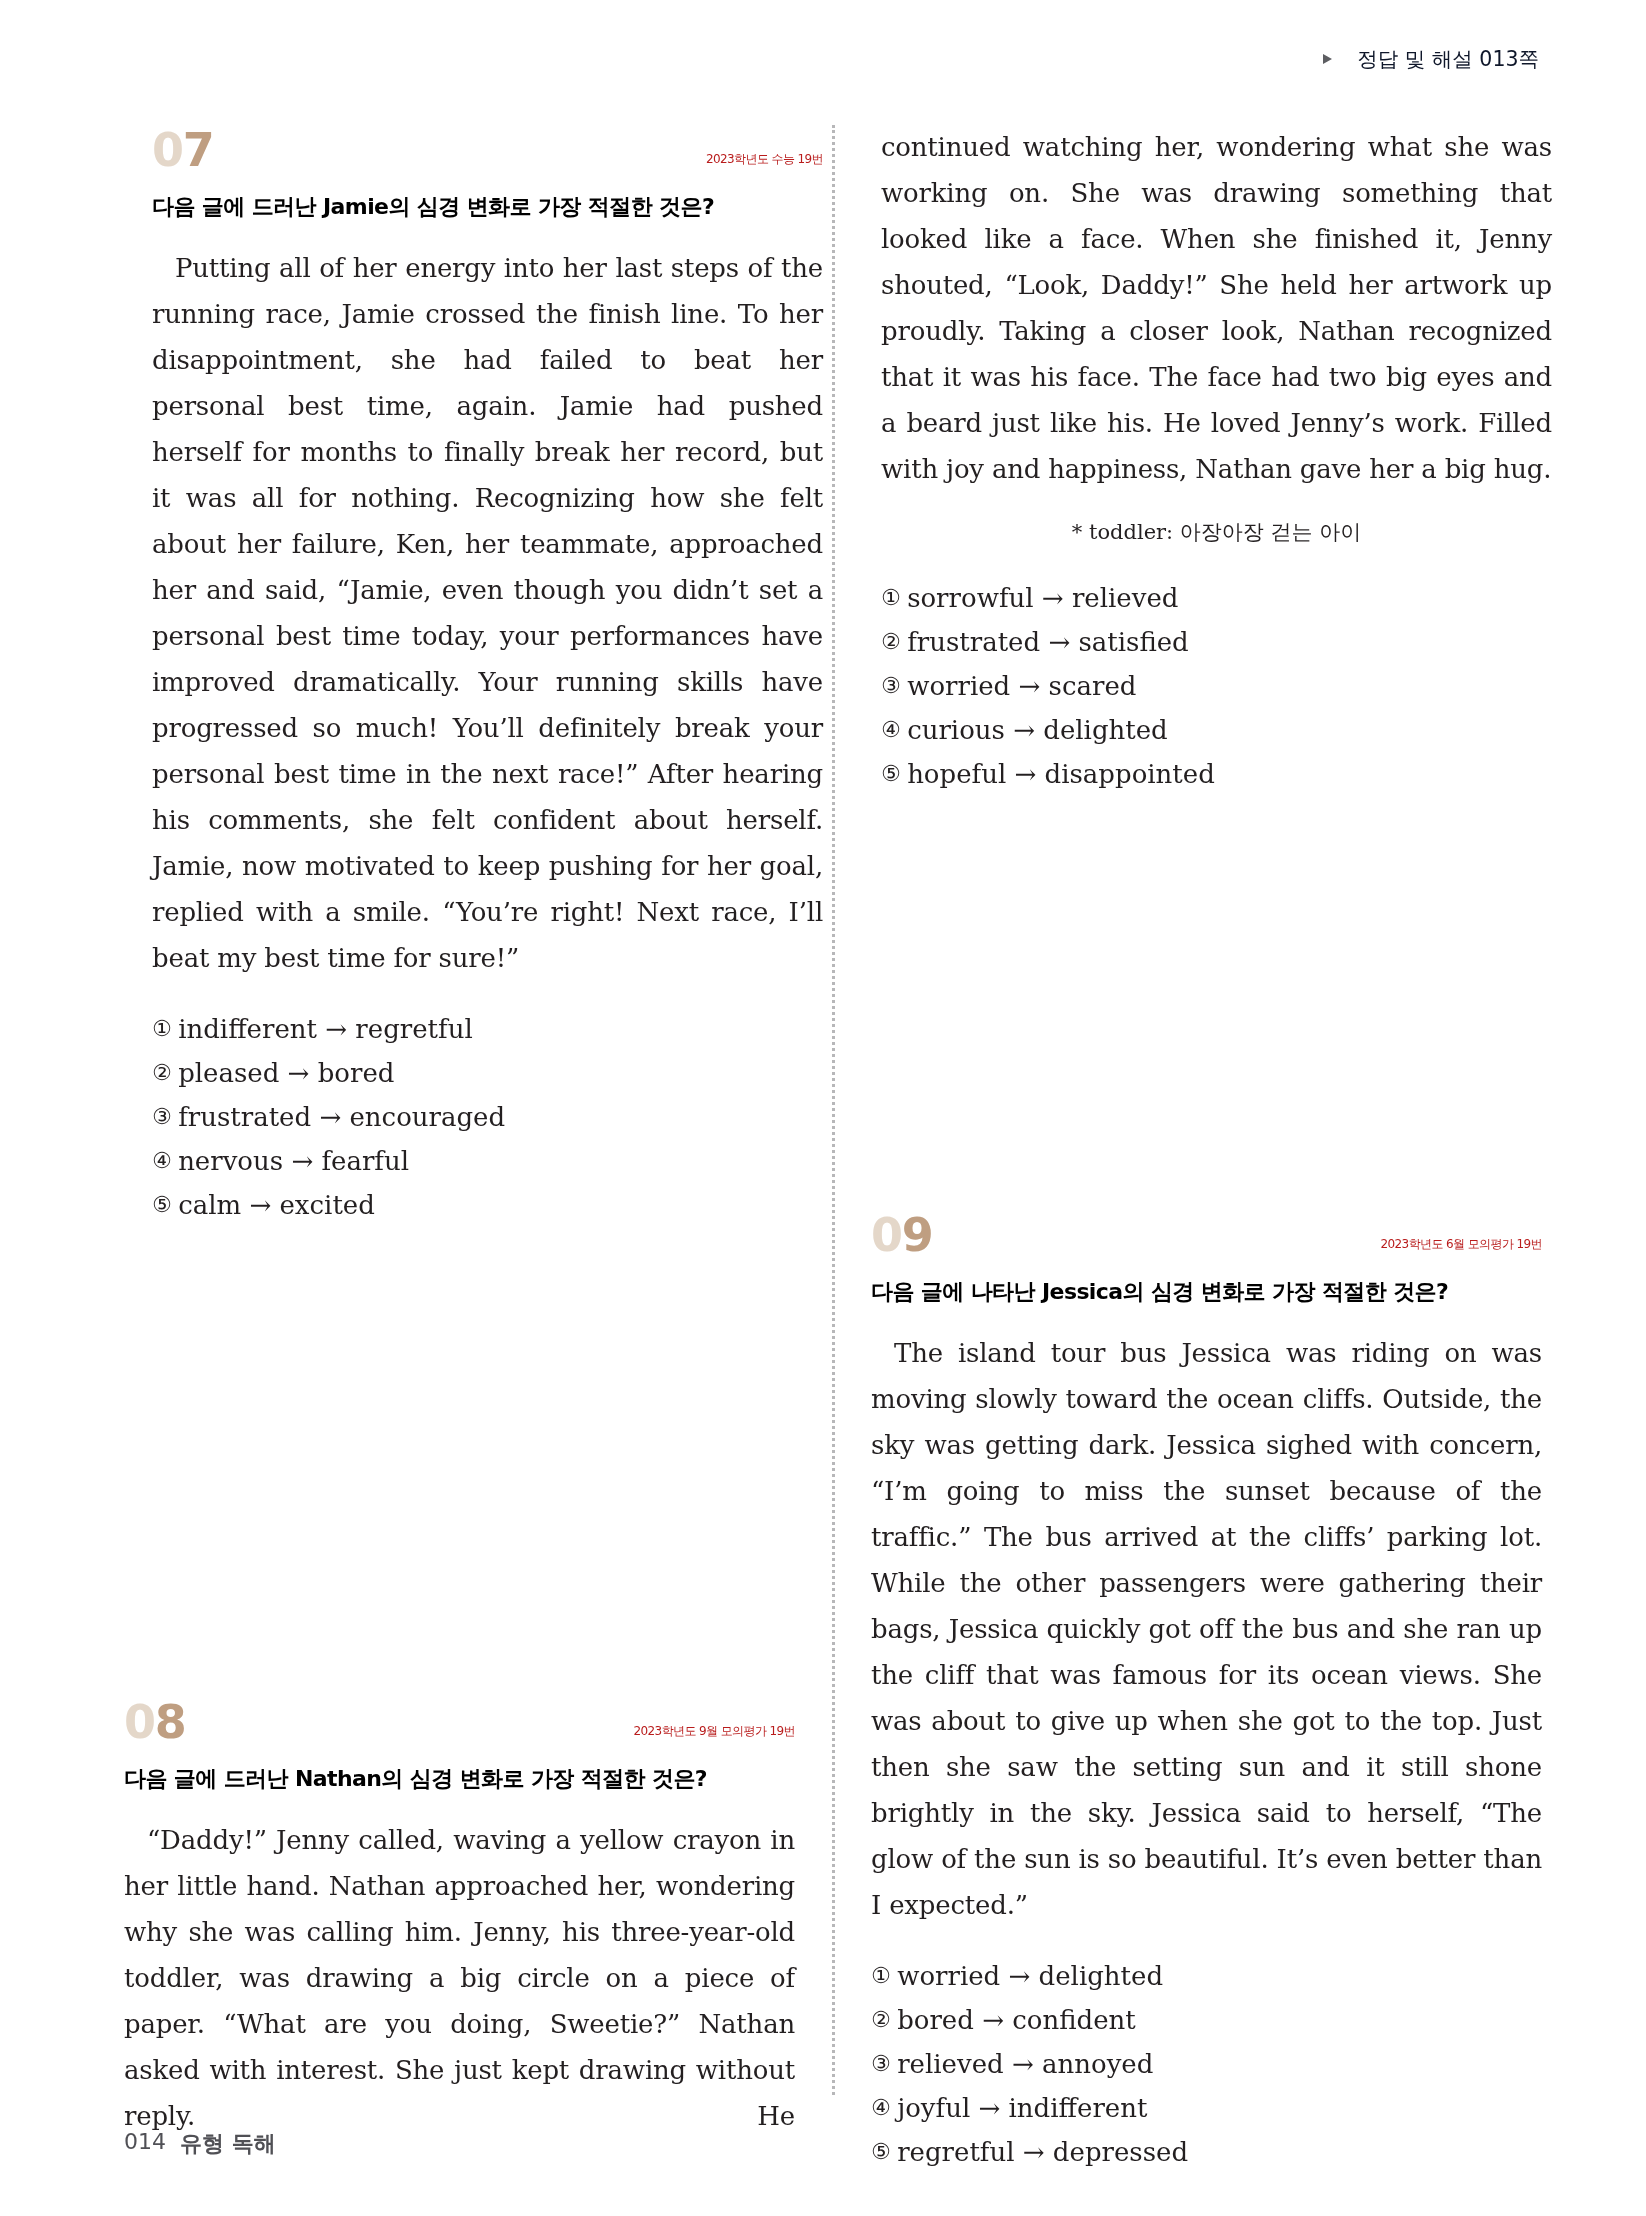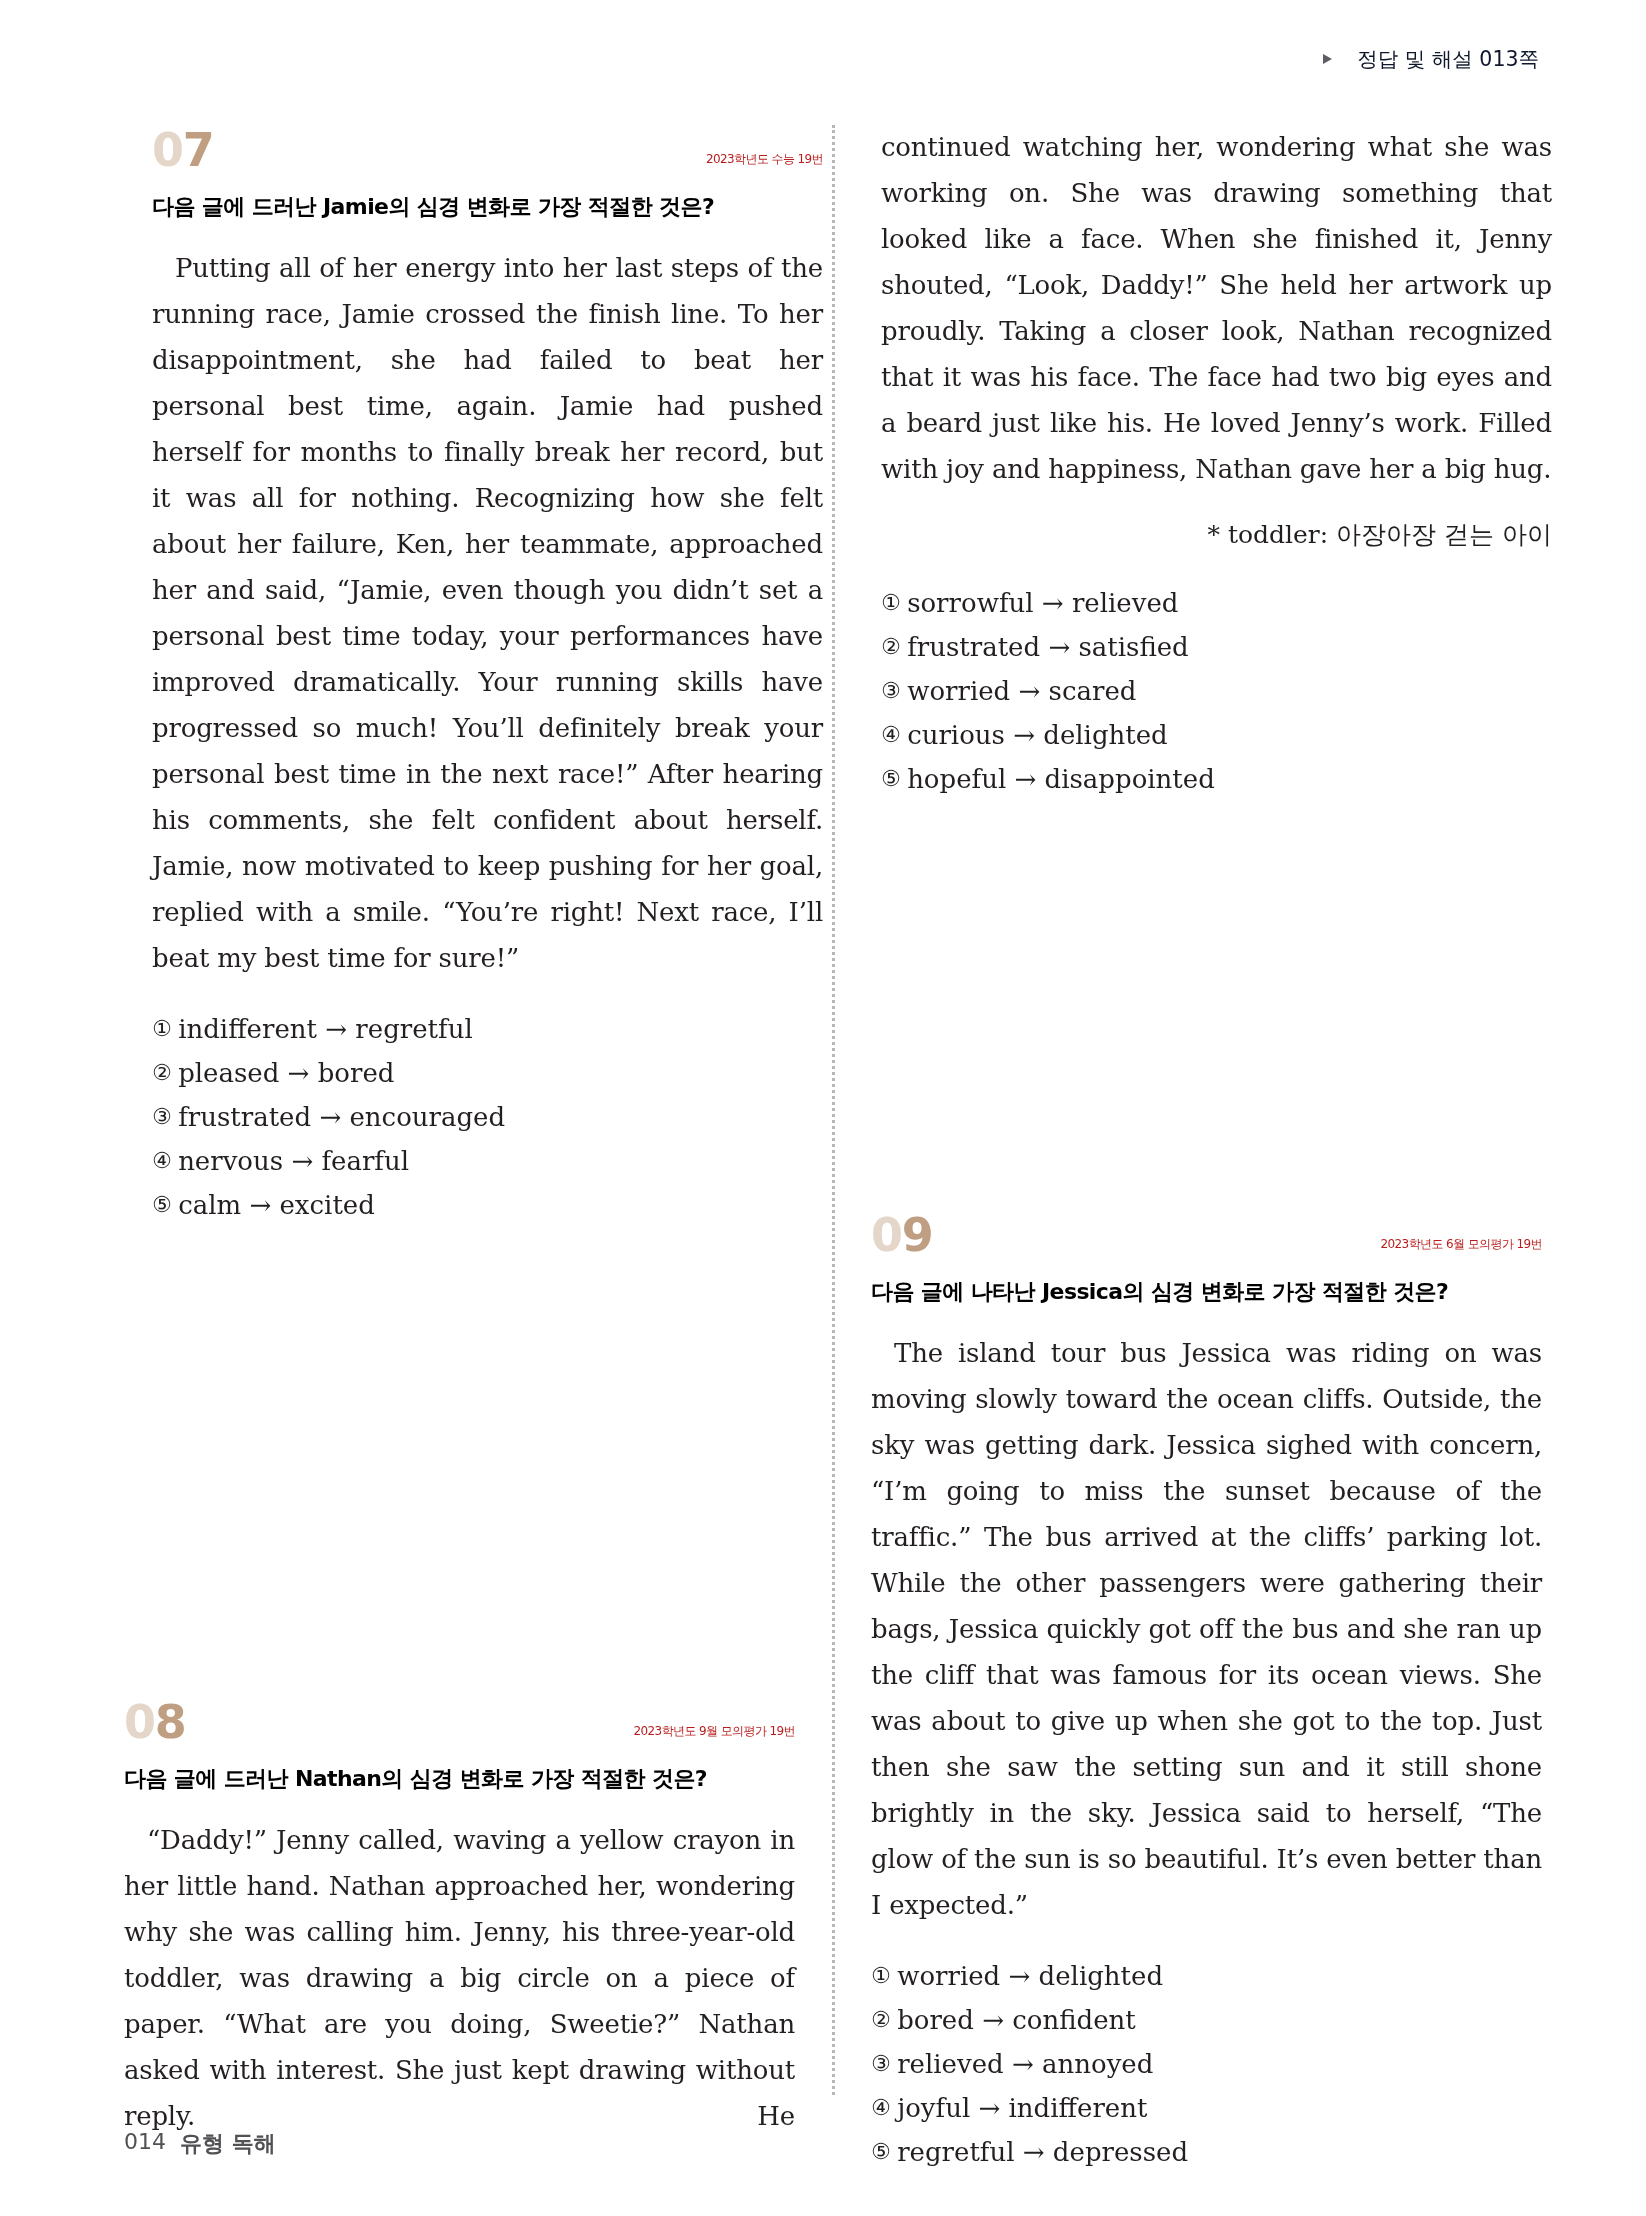--- a/index.html
+++ b/index.html
@@ -9,21 +9,21 @@
   .divider { position: absolute; left: 832px; top: 125px; height: 1970px; width: 0; border-left: 3.2px dotted #b7b7b9; }
   .col { position: absolute; width: 671px; }
   .qhead { display: flex; justify-content: space-between; align-items: flex-end; height: 51px; }
   .qnum { font-family: "DejaVu Sans", sans-serif; font-weight: bold; font-size: 46px; line-height: 46px; letter-spacing: -1.3px; }
   .qnum .d1 { color: #e4d7c9; }
   .qnum .d2 { color: #bf9e81; }
   .src { font-family: "DejaVu Sans", sans-serif; font-size: 12px; color: #b91c1c; letter-spacing: -0.6px; padding-bottom: 5.1px; }
   .prompt { font-family: "DejaVu Sans", sans-serif; font-weight: bold; font-size: 22px; margin-top: 19px; letter-spacing: -0.6px; color: #000000; }
   .passage { font-family: "DejaVu Serif", serif; font-size: 26px; line-height: 46px; text-align: justify; margin-top: 23px; letter-spacing: -0.2px; }
   .passage.indent { text-indent: 23px; }
-  .footnote { font-family: "DejaVu Serif", serif; font-size: 25px; text-align: right; margin-top: 9px; }
+  .footnote { font-family: "DejaVu Serif", serif; font-size: 21px; text-align: center; margin-top: 9px; }
   .choices { margin-top: 26px; font-family: "DejaVu Serif", serif; font-size: 26px; line-height: 44px; }
   .choice { display: flex; gap: 6.4px; }
   .choice .mark { font-family: "DejaVu Sans", sans-serif; font-size: 22px; }
   .footer { position: absolute; left: 124px; top: 2129px; font-family: "DejaVu Sans", sans-serif; font-size: 22px; color: #505055; display: flex; gap: 14px; font-weight: bold; }
   .footer .pg { font-weight: normal; }
 </style>
 </head>
 <body>
 
 <div class="top-ref">

